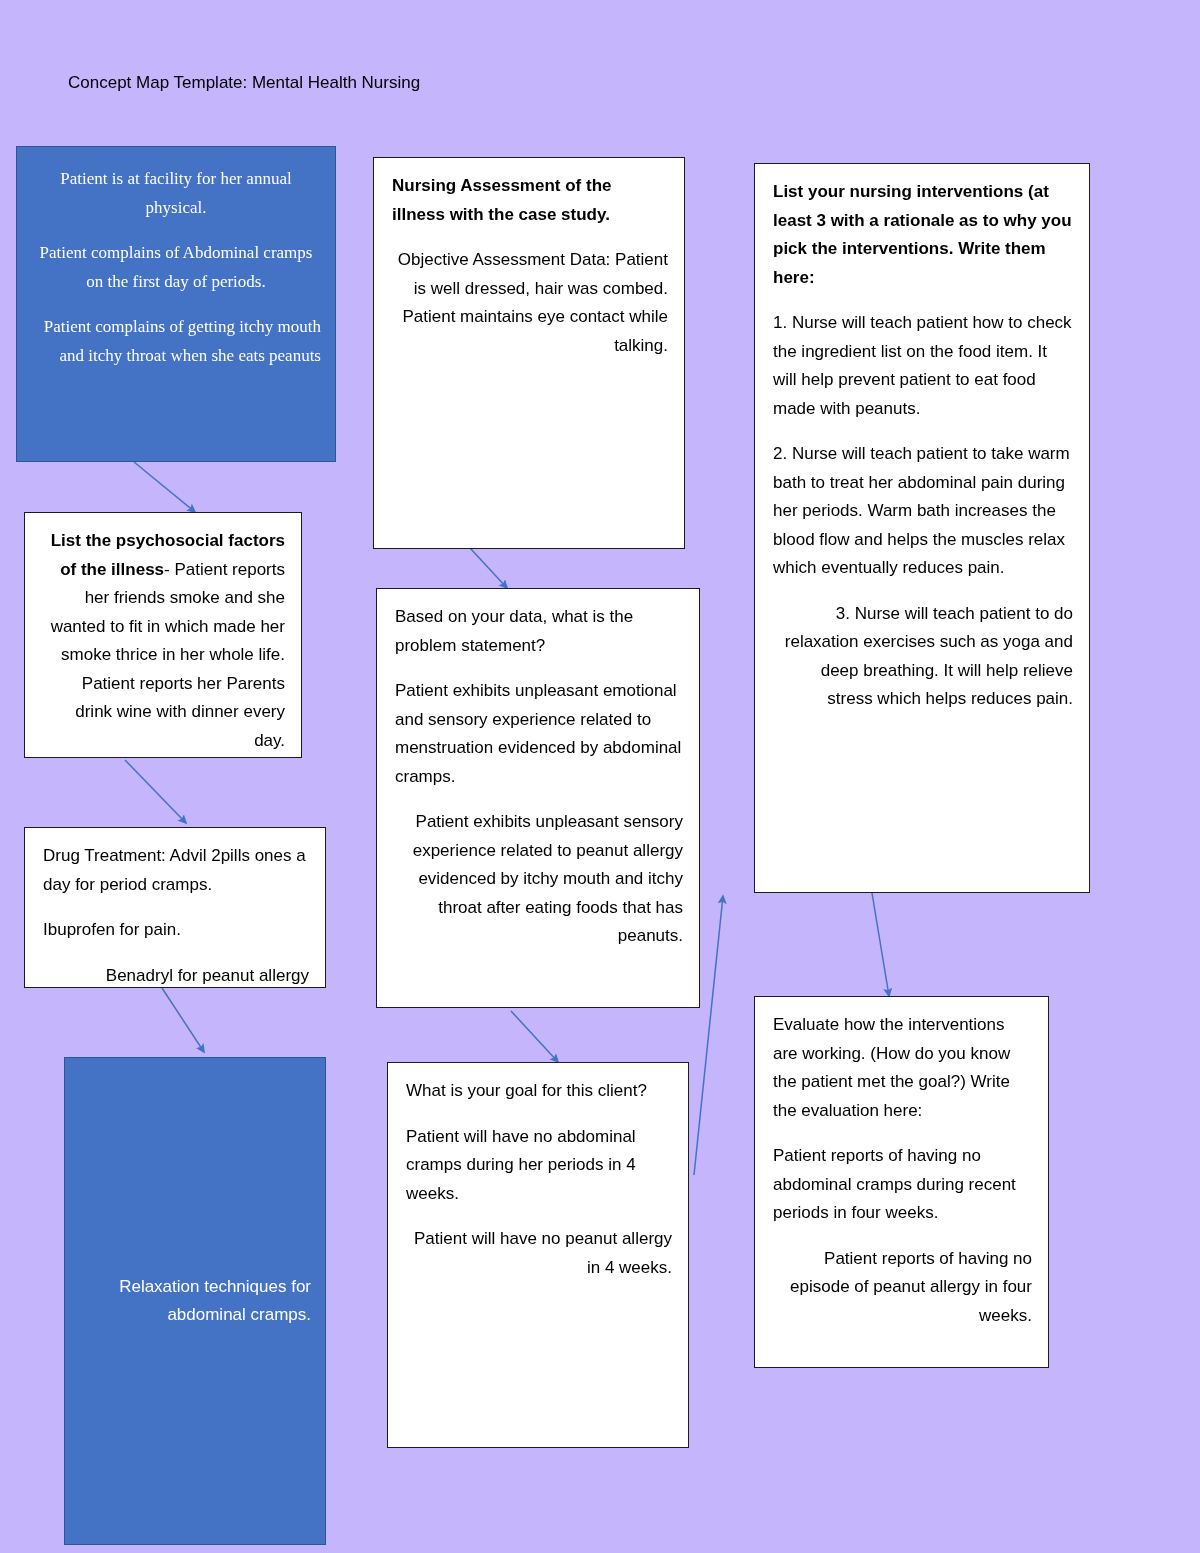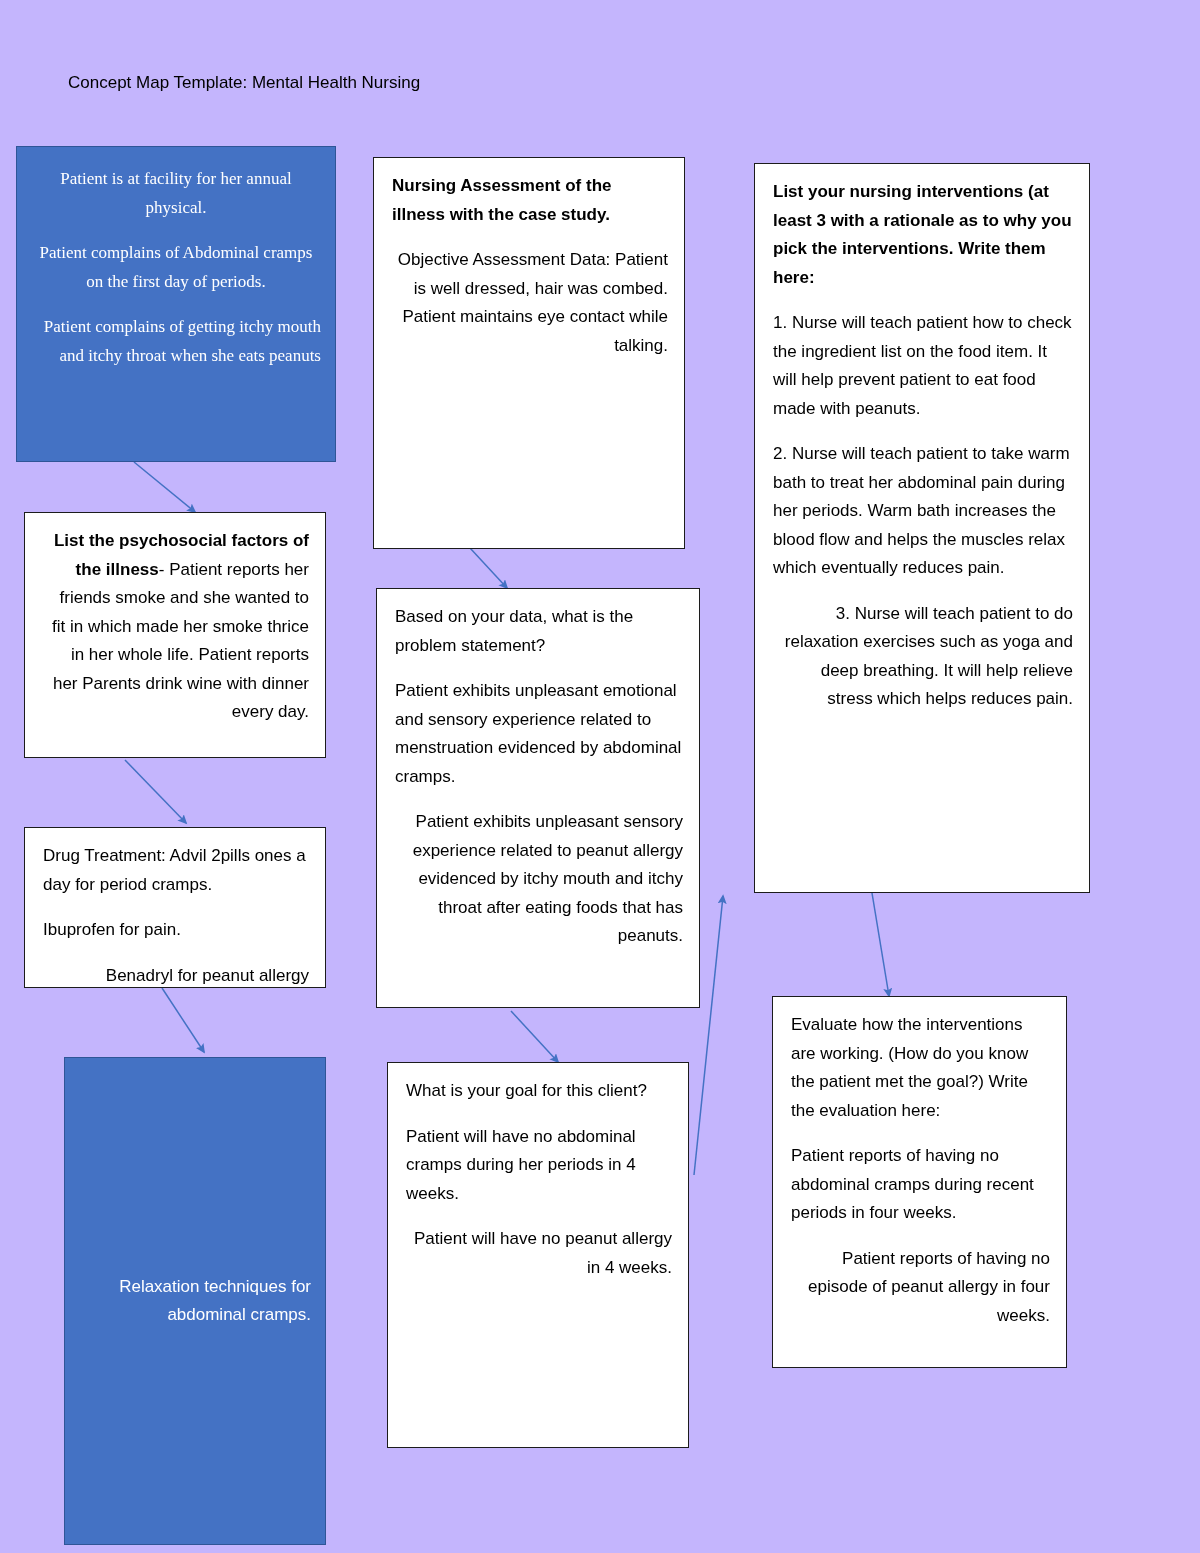--- a/index.html
+++ b/index.html
@@ -105,21 +105,21 @@
 
     <line x1="872" y1="893" x2="889" y2="996" stroke="#4472C4" stroke-width="1.5" marker-end="url(#ah)"></line>
   </svg>
 
   <div class="box box-blue" style="left:16px; top:146px; width:320px; height:316px;font-family:Liberation Serif, serif;">
     <p>Patient is at facility for her annual physical.</p>
     <p>Patient complains of Abdominal cramps on the first day of periods.</p>
     <p>Patient complains of getting itchy mouth and itchy throat when she eats peanuts</p>
   </div>
 
-  <div class="box box-outline" style="left:24px; top:512px; width:302px; height:246px;">
+  <div class="box box-outline" style="left:24px; top:512px; width:278px; height:246px;">
     <p><span class="lead">List the psychosocial factors of the illness</span><span>- Patient reports her friends smoke and she wanted to fit in which made her smoke thrice in her whole life. Patient reports her Parents drink wine with dinner every day.</span></p>
   </div>
 
   <div class="box box-outline" style="left:24px; top:827px; width:302px; height:161px;">
     <p>Drug Treatment: Advil 2pills ones a day for period cramps.</p>
     <p>Ibuprofen for pain.</p>
     <p>Benadryl for peanut allergy</p>
   </div>
 
   <div class="box box-blue center-v" style="left:64px; top:1057px; width:262px; height:488px;">
@@ -143,19 +143,19 @@
     <p>Patient will have no peanut allergy in 4 weeks.</p>
   </div>
 
   <div class="box box-outline" style="left:718px; top:163px; width:336px; height:730px;margin-left:36px;">
     <p class="lead">List your nursing interventions (at least 3 with a rationale as to why you pick the interventions. Write them here:</p>
     <p>1. Nurse will teach patient how to check the ingredient list on the food item. It will help prevent patient to eat food made with peanuts.</p>
     <p>2. Nurse will teach patient to take warm bath to treat her abdominal pain during her periods. Warm bath increases the blood flow and helps the muscles relax which eventually reduces pain.</p>
     <p>3. Nurse will teach patient to do relaxation exercises such as yoga and deep breathing. It will help relieve stress which helps reduces pain.</p>
   </div>
 
-  <div class="box box-outline" style="left:772px; top:996px; width:295px; height:372px;">
+  <div class="box box-outline" style="left:754px; top:996px; width:295px; height:372px;">
     <p>Evaluate how the interventions are working. (How do you know the patient met the goal?) Write the evaluation here:</p>
     <p>Patient reports of having no abdominal cramps during recent periods in four weeks.</p>
     <p>Patient reports of having no episode of peanut allergy in four weeks.</p>
   </div>
 
 </div>
 
 </body></html>

